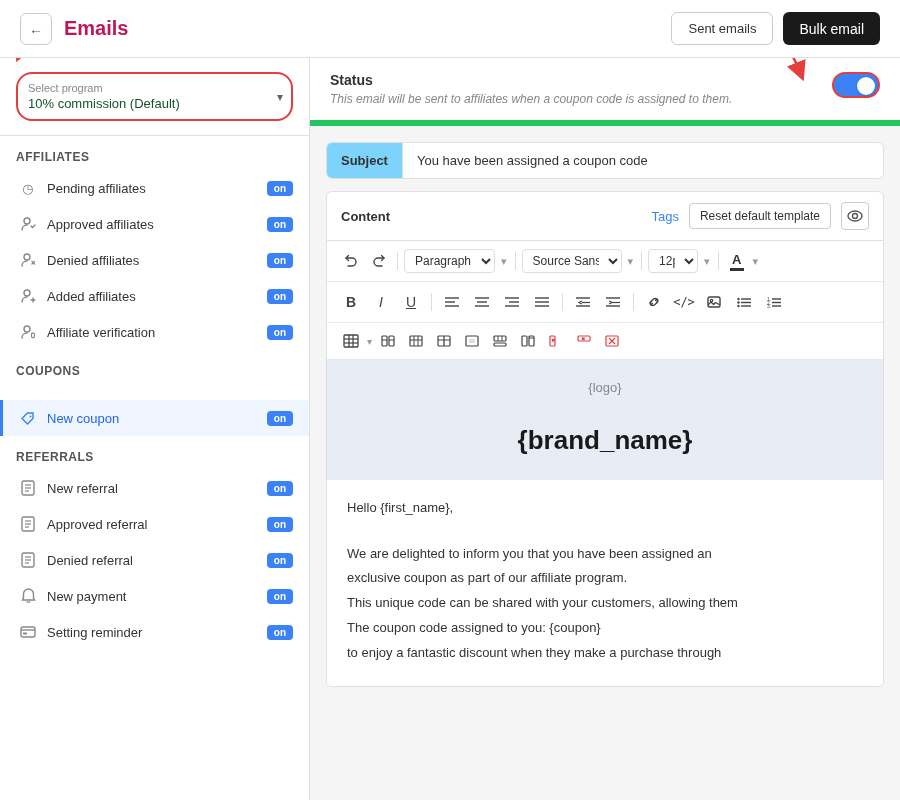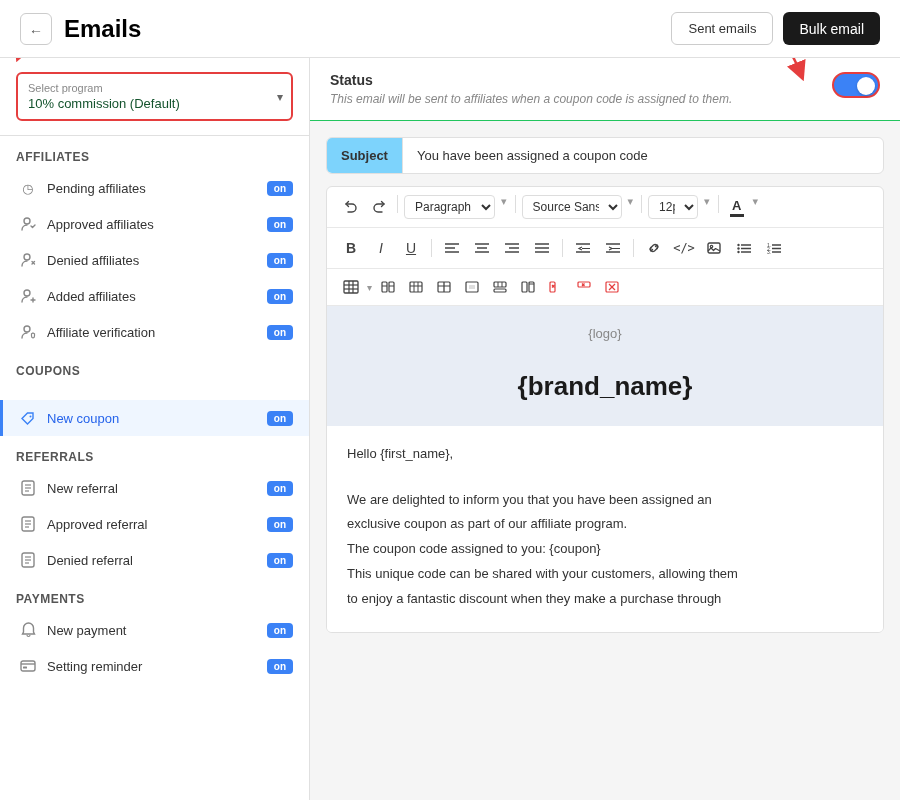--- a/index.html
+++ b/index.html
@@ -4,50 +4,50 @@
   <style>
     * { box-sizing: border-box; margin: 0; padding: 0; }
     body { font-family: -apple-system, BlinkMacSystemFont, 'Segoe UI', sans-serif; background: #f0f0f0; font-size: 13px; color: #333; }
 
     .app-container { width: 900px; height: 800px; background: #f0f0f0; display: flex; flex-direction: column; overflow: hidden; }
 
     
     .header { background: #fff; display: flex; align-items: center; justify-content: space-between; padding: 12px 20px; border-bottom: 1px solid #e0e0e0; }
     .header-left { display: flex; align-items: center; gap: 12px; }
     .back-btn { width: 32px; height: 32px; border: 1.5px solid #ccc; border-radius: 6px; background: #fff; cursor: pointer; display: flex; align-items: center; justify-content: center; font-size: 14px; color: #555; }
-    .header-title { font-size: 24px; font-weight: 600; color: #000000; }
+    .header-title { font-size: 20px; font-weight: 600; color: #be185d; }
     .header-actions { display: flex; gap: 10px; }
     .btn-sent { padding: 8px 16px; border: 1.5px solid #ccc; border-radius: 6px; background: #fff; cursor: pointer; font-size: 13px; color: #333; font-weight: 500; }
     .btn-bulk { padding: 8px 16px; border: none; border-radius: 6px; background: #1a1a1a; color: #fff; cursor: pointer; font-size: 14px; font-weight: 500; }
 
     
     .main-content { display: flex; flex: 1; overflow: hidden; }
 
     
     .sidebar { width: 310px; background: #fff; border-right: 1px solid #e0e0e0; overflow-y: auto; flex-shrink: 0; }
 
     .program-select-wrapper { padding: 14px 16px; border-bottom: 1px solid #e0e0e0; position: relative; }
-    .program-select-box { border: 2px solid #e53e3e; border-radius: 6px; padding: 8px 32px 8px 10px; cursor: pointer; background: #fff; }
+    .program-select-box { border: 2px solid #e53e3e; border-radius: 16px; padding: 8px 32px 8px 10px; cursor: pointer; background: #fff; }
     .program-select-label { font-size: 11px; color: #888; margin-bottom: 2px; }
     .program-select-value { font-size: 13px; color: #14532d; font-weight: 500; }
     .program-select-arrow { position: absolute; right: 26px; top: 50%; transform: translateY(-50%); color: #666; font-size: 12px; }
 
     .sidebar-section-title { font-size: 12px; font-weight: 700; color: #555; letter-spacing: 0.5px; padding: 14px 16px 6px; text-transform: uppercase; }
 
     .sidebar-item { display: flex; align-items: center; padding: 9px 16px; cursor: pointer; gap: 10px; border-left: 3px solid transparent; }
     .sidebar-item.active { background: #eff6ff; border-left-color: #3b82f6; margin-top: 16px; }
     .sidebar-item-icon { width: 18px; height: 18px; color: #888; flex-shrink: 0; display: flex; align-items: center; justify-content: center; }
     .sidebar-item-label { flex: 1; font-size: 13px; color: #333; }
     .sidebar-item.active .sidebar-item-label { color: #2563eb; font-weight: 500; }
     .badge-on { background: #3b82f6; color: #fff; font-size: 10px; font-weight: 600; padding: 2px 7px; border-radius: 4px; }
 
     
     .right-panel { flex: 1; display: flex; flex-direction: column; background: #f5f5f5; overflow: hidden; }
 
-    .status-bar { background: #fff; padding: 14px 20px; border-bottom: 1px solid #22c55e; display: flex; align-items: flex-start; justify-content: space-between; flex-shrink: 0; }
+    .status-bar { background: #fff; padding: 14px 20px; border-bottom: 6px solid #22c55e; display: flex; align-items: flex-start; justify-content: space-between; flex-shrink: 0; }
     .status-label-group { display: flex; flex-direction: column; gap: 4px; }
     .status-label { font-size: 14px; font-weight: 600; color: #333; }
     .status-hint { font-size: 12px; color: #888; font-style: italic; }
     .status-toggle-area { position: relative; }
     .toggle-track { width: 48px; height: 26px; background: #3b82f6; border-radius: 13px; cursor: pointer; position: relative; border: 2px solid #e53e3e; }
     .toggle-thumb { position: absolute; right: 3px; top: 3px; width: 18px; height: 18px; background: #fff; border-radius: 50%; box-shadow: 0 1px 3px rgba(0,0,0,0.2); }
 
     .editor-area { flex: 1; padding: 16px; overflow-y: auto; }
 
     .subject-row { background: #fff; border: 1px solid #e0e0e0; border-radius: 6px; padding: 0; margin-bottom: 12px; display: flex; align-items: center; overflow: hidden; }
@@ -55,21 +55,21 @@
     .subject-value { padding: 10px 14px; font-size: 13px; color: #333; flex: 1; }
 
     .content-card { background: #fff; border: 1px solid #e0e0e0; border-radius: 6px; overflow: hidden; }
 
     .content-header { display: flex; align-items: center; padding: 10px 14px; border-bottom: 1px solid #e0e0e0; gap: 10px; }
     .content-title { font-size: 13px; font-weight: 600; color: #333; flex: 1; }
     .tags-btn { color: #3b82f6; font-size: 13px; font-weight: 500; cursor: pointer; }
     .reset-btn { border: 1px solid #ccc; border-radius: 4px; padding: 5px 10px; font-size: 12px; color: #333; cursor: pointer; background: #fff; }
     .eye-btn { width: 28px; height: 28px; border: 1px solid #ccc; border-radius: 4px; display: flex; align-items: center; justify-content: center; cursor: pointer; background: #fff; font-size: 14px; }
 
-    .toolbar-row1 { display: flex; align-items: flex-start; padding: 8px 12px; border-bottom: 1px solid #e8e8e8; gap: 4px; flex-wrap: wrap; }
+    .toolbar-row1 { display: flex; align-items: center; padding: 8px 12px; border-bottom: 1px solid #e8e8e8; gap: 4px; flex-wrap: wrap; }
     .toolbar-row2 { display: flex; align-items: center; padding: 8px 12px; border-bottom: 1px solid #e8e8e8; gap: 6px; flex-wrap: wrap; }
     .toolbar-row3 { display: flex; align-items: center; padding: 6px 12px; border-bottom: 1px solid #e8e8e8; gap: 4px; }
 
     .tb-btn { width: 24px; height: 24px; display: flex; align-items: center; justify-content: center; border: none; background: none; cursor: pointer; border-radius: 3px; font-size: 13px; color: #444; }
     .tb-select { border: 1px solid #ddd; border-radius: 4px; padding: 3px 6px; font-size: 12px; color: #333; cursor: pointer; background: #fff; }
     .tb-divider { width: 1px; height: 18px; background: #ddd; margin: 0 2px; }
 
     .email-preview { padding: 0; background: #f9f9f9; min-height: 300px; }
     .preview-logo-area { background: #e8edf5; padding: 20px; text-align: center; color: #888; font-size: 13px; }
     .preview-brand { background: #e8edf5; padding: 10px 20px 24px; text-align: center; }
@@ -223,21 +223,20 @@
                 <line x1="4" y1="8" x2="10" y2="8" stroke="#888" stroke-width="1.2"></line>
                 <line x1="4" y1="11" x2="8" y2="11" stroke="#888" stroke-width="1.2"></line>
               </svg>
           </span>
           <span class="sidebar-item-label">Denied referral</span>
           <span class="badge-on">on</span>
         </div>
       </div>
 
       <div>
-        <div class="sidebar-section-title">PAYMENTS</div>
         <div class="sidebar-item">
           <span class="sidebar-item-icon">
             <svg width="15" height="16" viewBox="0 0 15 16" fill="none">
                 <path d="M7.5 1a5 5 0 0 0-5 5v4l-1 2h12l-1-2V6a5 5 0 0 0-5-5z" stroke="#888" stroke-width="1.4" fill="none"></path>
                 <path d="M6 13a1.5 1.5 0 0 0 3 0" stroke="#888" stroke-width="1.2"></path>
               </svg>
           </span>
           <span class="sidebar-item-label">New payment</span>
           <span class="badge-on">on</span>
         </div>
@@ -281,20 +280,31 @@
 
       <div class="editor-area">
 
         <div class="subject-row">
           <span class="subject-label">Subject</span>
           <span class="subject-value">You have been assigned a coupon code</span>
         </div>
 
         <div class="content-card">
 
+          <div class="content-header">
+            <span class="content-title">Content</span>
+            <span class="tags-btn">Tags</span>
+            <button class="reset-btn">Reset default template</button>
+            <button class="eye-btn">
+              <svg width="16" height="12" viewBox="0 0 16 12" fill="none">
+                  <ellipse cx="8" cy="6" rx="7" ry="5" stroke="#555" stroke-width="1.4"></ellipse>
+                  <circle cx="8" cy="6" r="2.5" stroke="#555" stroke-width="1.4"></circle>
+                </svg>
+            </button>
+          </div>
 
           <div class="toolbar-row1">
             <button class="tb-btn" title="Undo">
               <svg width="14" height="14" viewBox="0 0 14 14" fill="none">
                   <path d="M2 4h6a4 4 0 0 1 0 8H4" stroke="#444" stroke-width="1.4" stroke-linecap="round"></path>
                   <path d="M2 4l2.5-2.5M2 4l2.5 2.5" stroke="#444" stroke-width="1.4" stroke-linecap="round"></path>
                 </svg>
             </button>
             <button class="tb-btn" title="Redo">
               <svg width="14" height="14" viewBox="0 0 14 14" fill="none">
@@ -499,22 +509,22 @@
               <span>{logo}</span>
             </div>
             <div class="preview-brand">
               <div class="brand-name">{brand_name}</div>
             </div>
             <div class="preview-body">
               <p>Hello {first_name},</p>
               <br>
               <p>We are delighted to inform you that you have been assigned an</p>
               <p>exclusive coupon as part of our affiliate program.</p>
+              <p>This unique code can be shared with your customers, allowing them</p>
               <p>The coupon code assigned to you: {coupon}</p>
-              <p>This unique code can be shared with your customers, allowing them</p>
               <p>to enjoy a fantastic discount when they make a purchase through</p>
             </div>
           </div>
 
         </div>
       </div>
     </div>
   </div>
 </div>
 

